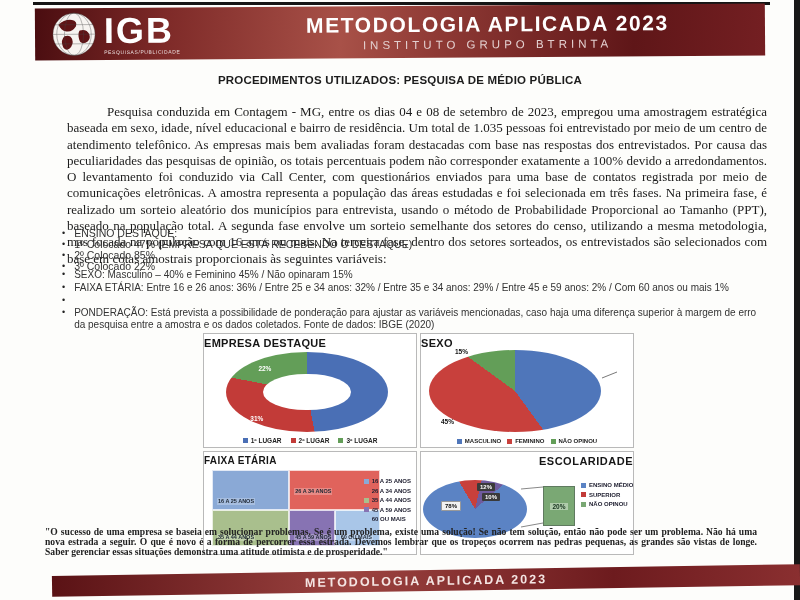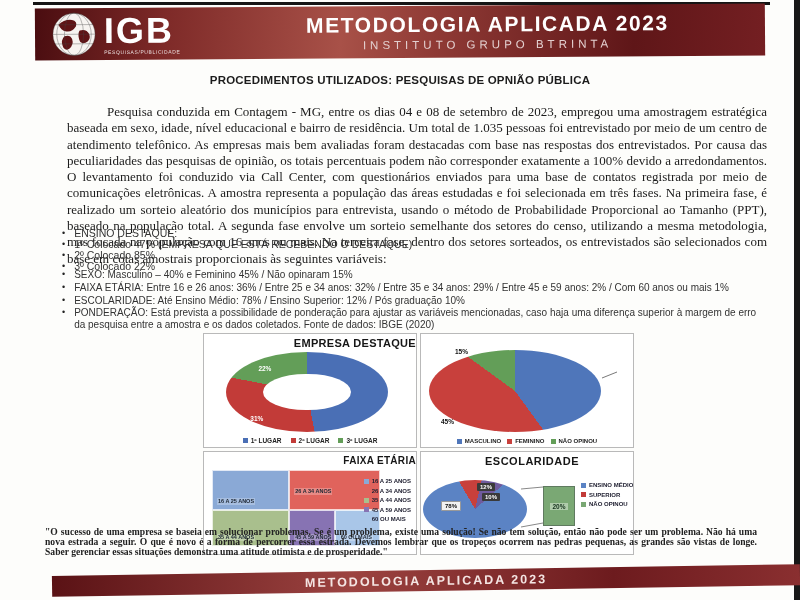--- a/index.html
+++ b/index.html
@@ -31,23 +31,23 @@
   ul.bullets .bm{font-size:9px;line-height:inherit;color:#222;flex:0 0 auto;}
   .b1{left:62px;top:228px;width:690px;font-size:10.5px;line-height:10.6px;color:#333;}
   .b1 li{margin-bottom:0.4px;}
   .b2{left:62px;top:269px;width:696px;font-size:10px;line-height:11.2px;color:#333;}
   .b2 li{margin-bottom:1.6px;}
 
   
   .charts{position:absolute;left:203px;top:333px;display:grid;
           grid-template-columns:214px 214px;grid-template-rows:115px 104px;gap:3px;}
   .chartbox{border:1px solid #b9b9b9;background:#fff;position:relative;overflow:hidden;box-sizing:border-box;}
-  .cb-title{position:absolute;left:0;right:0;top:3px;text-align:right;
+  .cb-title{position:absolute;left:0;right:0;top:3px;text-align:left;
             font-weight:bold;font-size:11px;letter-spacing:.3px;color:#161616;}
-  .cb-title.left{text-align:center;left:10px;}
+  .cb-title.left{text-align:right;left:10px;}
 
   .donut{position:absolute;left:22px;top:18px;width:162px;height:80px;border-radius:50%;}
   .donut-hole{position:absolute;left:23%;top:27%;width:54%;height:46%;background:#fff;border-radius:50%;z-index:1;}
   .pie{border-radius:50%;position:absolute;}
   .pie2{left:8px;top:16px;width:172px;height:82px;}
   .pie4{left:2px;top:28px;width:104px;height:58px;}
   .plabel{position:absolute;z-index:2;font-size:6.5px;font-weight:bold;color:#fff;}
   .plabel.dark{color:#111;}
   .dlab{position:absolute;z-index:2;font-size:6px;font-weight:bold;color:#fff;
         background:#3a3a3a;padding:1px 3px;border-radius:1px;}
@@ -112,21 +112,21 @@
         <span class="logo-main">IGB</span>
         <span class="logo-sub">PESQUISAS/PUBLICIDADE</span>
       </div>
     </div>
     <div class="banner-titles">
       <div class="banner-title">METODOLOGIA APLICADA 2023</div>
       <div class="banner-subtitle">INSTITUTO GRUPO BTRINTA</div>
     </div>
   </header>
 
-  <div class="heading">PROCEDIMENTOS UTILIZADOS: PESQUISAS DE OPNIÃO PÚBLICA</div>
+  <div class="heading">PROCEDIMENTOS UTILIZADOS: PESQUISA DE MÉDIO PÚBLICA</div>
 
   <p class="body-par">Pesquisa conduzida em Contagem - MG, entre os dias 04 e 08 de setembro de 2023, empregou uma amostragem estratégica baseada em sexo, idade, nível educacional e bairro de residência. Um total de 1.035 pessoas foi entrevistado por meio de um centro de atendimento telefônico. As empresas mais bem avaliadas foram destacadas com base nas respostas dos entrevistados. Por causa das peculiaridades das pesquisas de opinião, os totais percentuais podem não corresponder exatamente a 100% devido a arredondamentos. O levantamento foi conduzido via Call Center, com questionários enviados para uma base de contatos registrada por meio de comunicações eletrônicas. A amostra representa a população das áreas estudadas e foi selecionada em três fases. Na primeira fase, é realizado um sorteio aleatório dos municípios para entrevista, usando o método de Probabilidade Proporcional ao Tamanho (PPT), baseado na população total. A segunda fase envolve um sorteio semelhante dos setores do censo, utilizando a mesma metodologia, mas focada na população com 16 anos ou mais. Na terceira fase, dentro dos setores sorteados, os entrevistados são selecionados com base em cotas amostrais proporcionais às seguintes variáveis:</p>
 
   <ul class="bullets b1">
     <li>
         <span class="bm">•</span>
         <span>ENSINO DESTAQUE:</span>
       </li>
     <li>
         <span class="bm">•</span>
@@ -146,21 +146,20 @@
     <li>
         <span class="bm">•</span>
         <span>SEXO: Masculino – 40% e Feminino 45% / Não opinaram 15%</span>
       </li>
     <li>
         <span class="bm">•</span>
         <span>FAIXA ETÁRIA: Entre 16 e 26 anos: 36% / Entre 25 e 34 anos: 32% / Entre 35 e 34 anos: 29% / Entre 45 e 59 anos: 2% / Com 60 anos ou mais 1%</span>
       </li>
     <li>
         <span class="bm">•</span>
-        <span>ESCOLARIDADE: Até Ensino Médio: 78% / Ensino Superior: 12% / Pós graduação 10%</span>
       </li>
     <li>
         <span class="bm">•</span>
         <span>PONDERAÇÃO: Está prevista a possibilidade de ponderação para ajustar as variáveis mencionadas, caso haja uma diferença superior à margem de erro da pesquisa entre a amostra e os dados coletados. Fonte de dados: IBGE (2020)</span>
       </li>
   </ul>
 
   <div class="charts">
 
     <section class="chartbox">
@@ -180,20 +179,21 @@
             <span>2º LUGAR</span>
           </span>
         <span class="litem">
             <i class="mk" style="background: rgb(99, 158, 88);"></i>
             <span>3º LUGAR</span>
           </span>
       </div>
     </section>
 
     <section class="chartbox">
+      <div class="cb-title">SEXO</div>
       <span class="plabel dark" style="left:34px;top:14px;">15%</span>
       <span class="plabel dark" style="left:20px;bottom:22px;">45%</span>
       <div class="pie pie2" style="background: conic-gradient(rgb(79, 118, 186) 0deg, rgb(79, 118, 186) 144deg, rgb(200, 64, 60) 144deg, rgb(200, 64, 60) 306deg, rgb(99, 158, 88) 306deg, rgb(99, 158, 88) 360deg);"></div>
       <svg class="lines-svg">
         <line x1="181" y1="44" x2="196" y2="38" stroke="#555" stroke-width="0.8"></line>
       </svg>
       <div class="legend" style="gap:6px;font-size:6px;">
         <span class="litem">
             <i class="mk" style="background: rgb(79, 118, 186);"></i>
             <span>MASCULINO</span>

